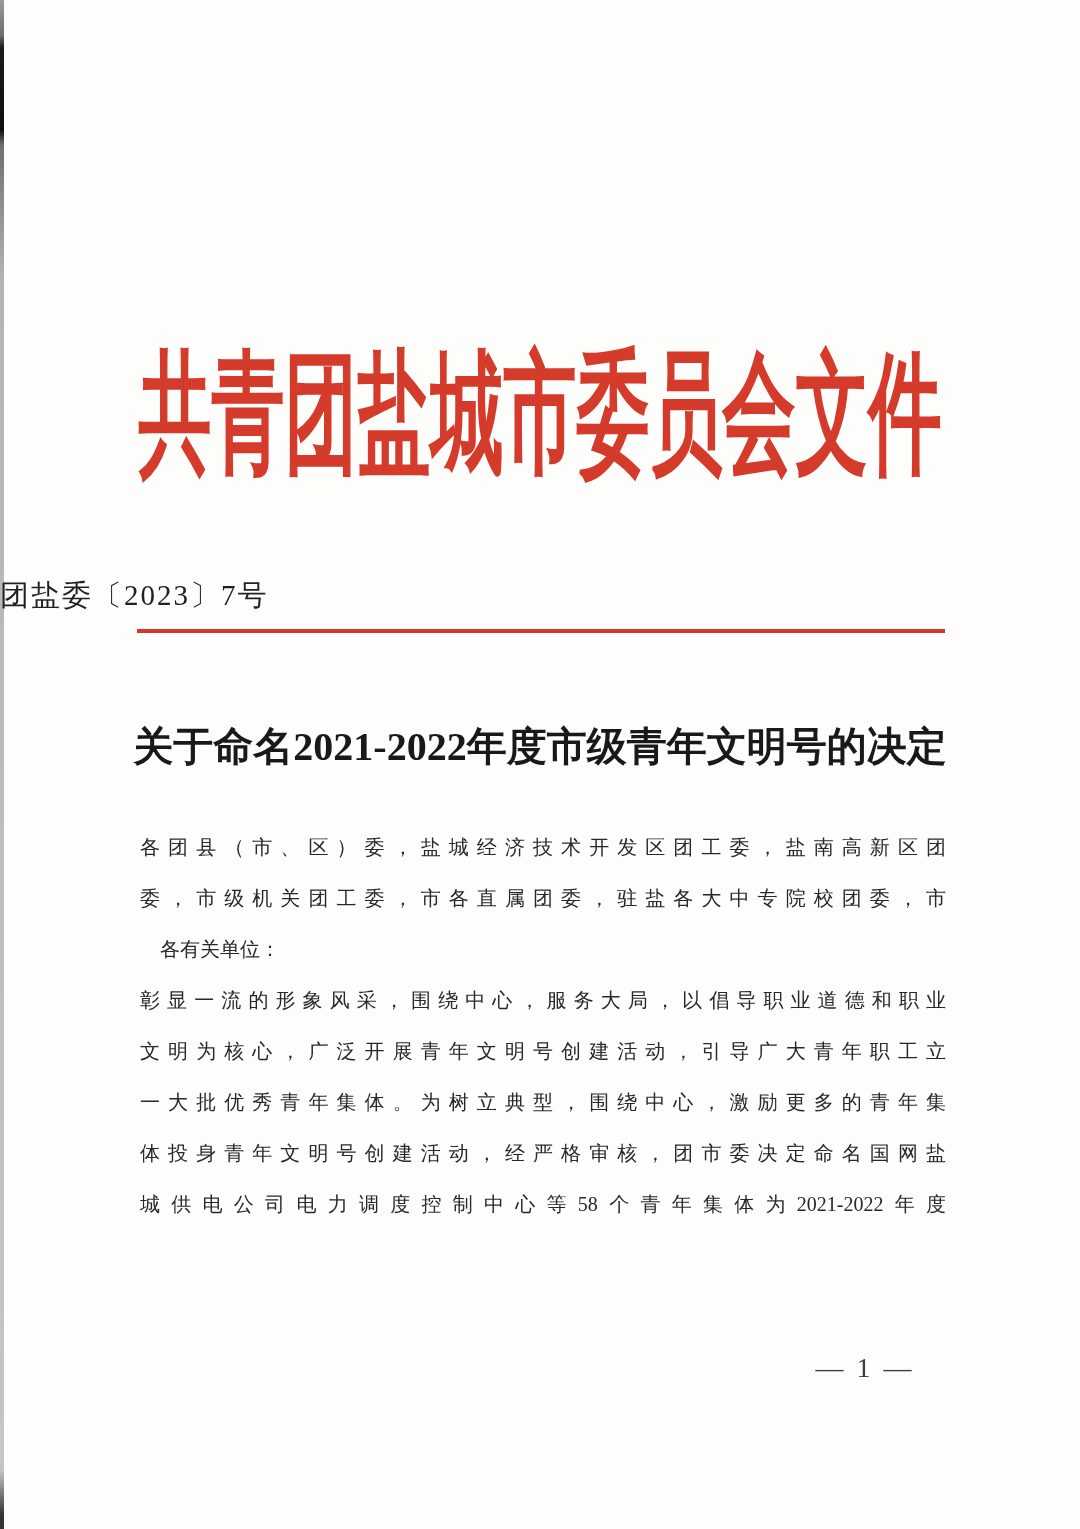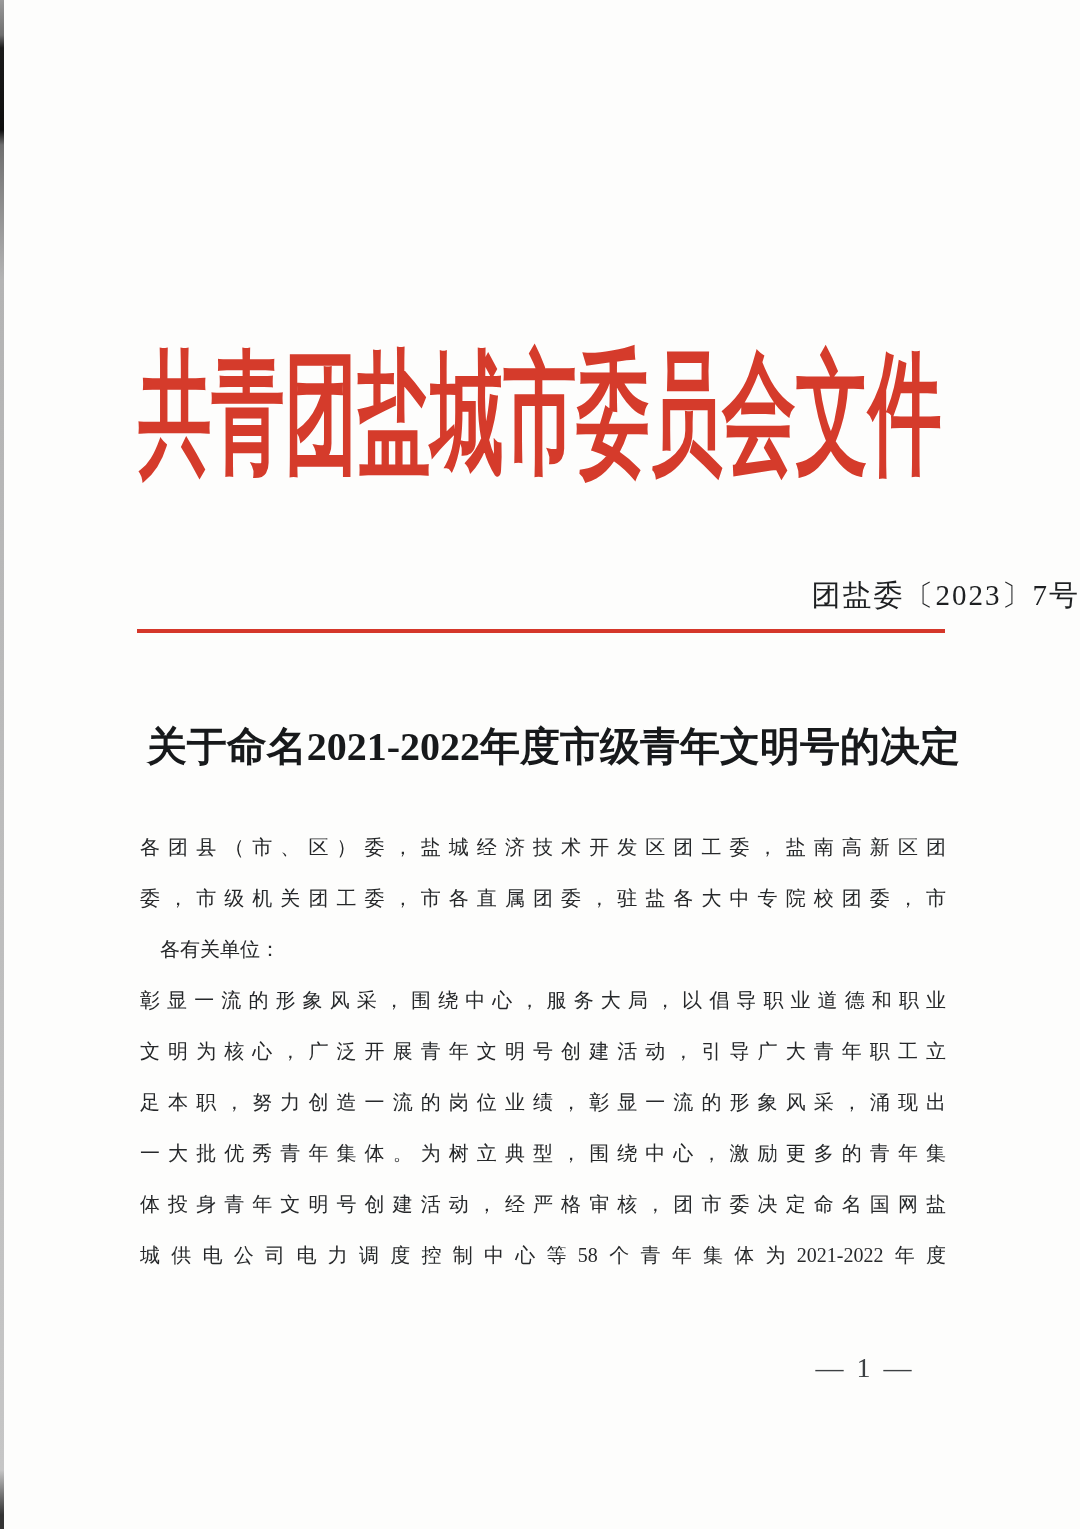--- a/index.html
+++ b/index.html
@@ -34,37 +34,37 @@
     color: #d53b2b;
     letter-spacing: 0px;
     transform: scaleY(1.82);
     transform-origin: center top;
     white-space: nowrap;
   }
   .doc-number {
     position: absolute;
     top: 576px; left: 0;
     width: 100%;
-    text-align: right;
+    text-align: left;
     font-size: 29px;
     color: #1e2022;
     letter-spacing: 2px;
   }
   .red-rule {
     position: absolute;
     top: 629px; left: 137px;
     width: 808px; height: 4px;
     background: #d5372a;
   }
   .doc-title {
     position: absolute;
     top: 719px; left: 120px;
     width: 840px;
     margin: 0;
-    text-align: right;
+    text-align: center;
     font-size: 40px;
     font-weight: bold;
     color: #17191b;
     letter-spacing: 0px;
     white-space: nowrap;
   }
   .text-block {
     position: absolute;
     top: 822px; left: 140px;
     width: 806px;
@@ -108,19 +108,18 @@
 <div class="red-rule"></div>
 
 <h1 class="doc-title">关于命名2021-2022年度市级青年文明号的决定</h1>
 
 <div class="text-block">
   <div class="line">各团县（市、区）委，盐城经济技术开发区团工委，盐南高新区团</div>
   <div class="line">委，市级机关团工委，市各直属团委，驻盐各大中专院校团委，市</div>
   <div class="line short">各有关单位：</div>
   <div class="line">彰显一流的形象风采，围绕中心，服务大局，以倡导职业道德和职业</div>
   <div class="line">文明为核心，广泛开展青年文明号创建活动，引导广大青年职工立</div>
-  <div class="line">足本职，努力创造一流的岗位业绩，彰显一流的形象风采，涌现出</div>
   <div class="line">一大批优秀青年集体。为树立典型，围绕中心，激励更多的青年集</div>
   <div class="line">体投身青年文明号创建活动，经严格审核，团市委决定命名国网盐</div>
   <div class="line">城供电公司电力调度控制中心等58个青年集体为2021-2022年度</div>
 </div>
 
 <div class="page-number">— 1 —</div>
 
 </body></html>

